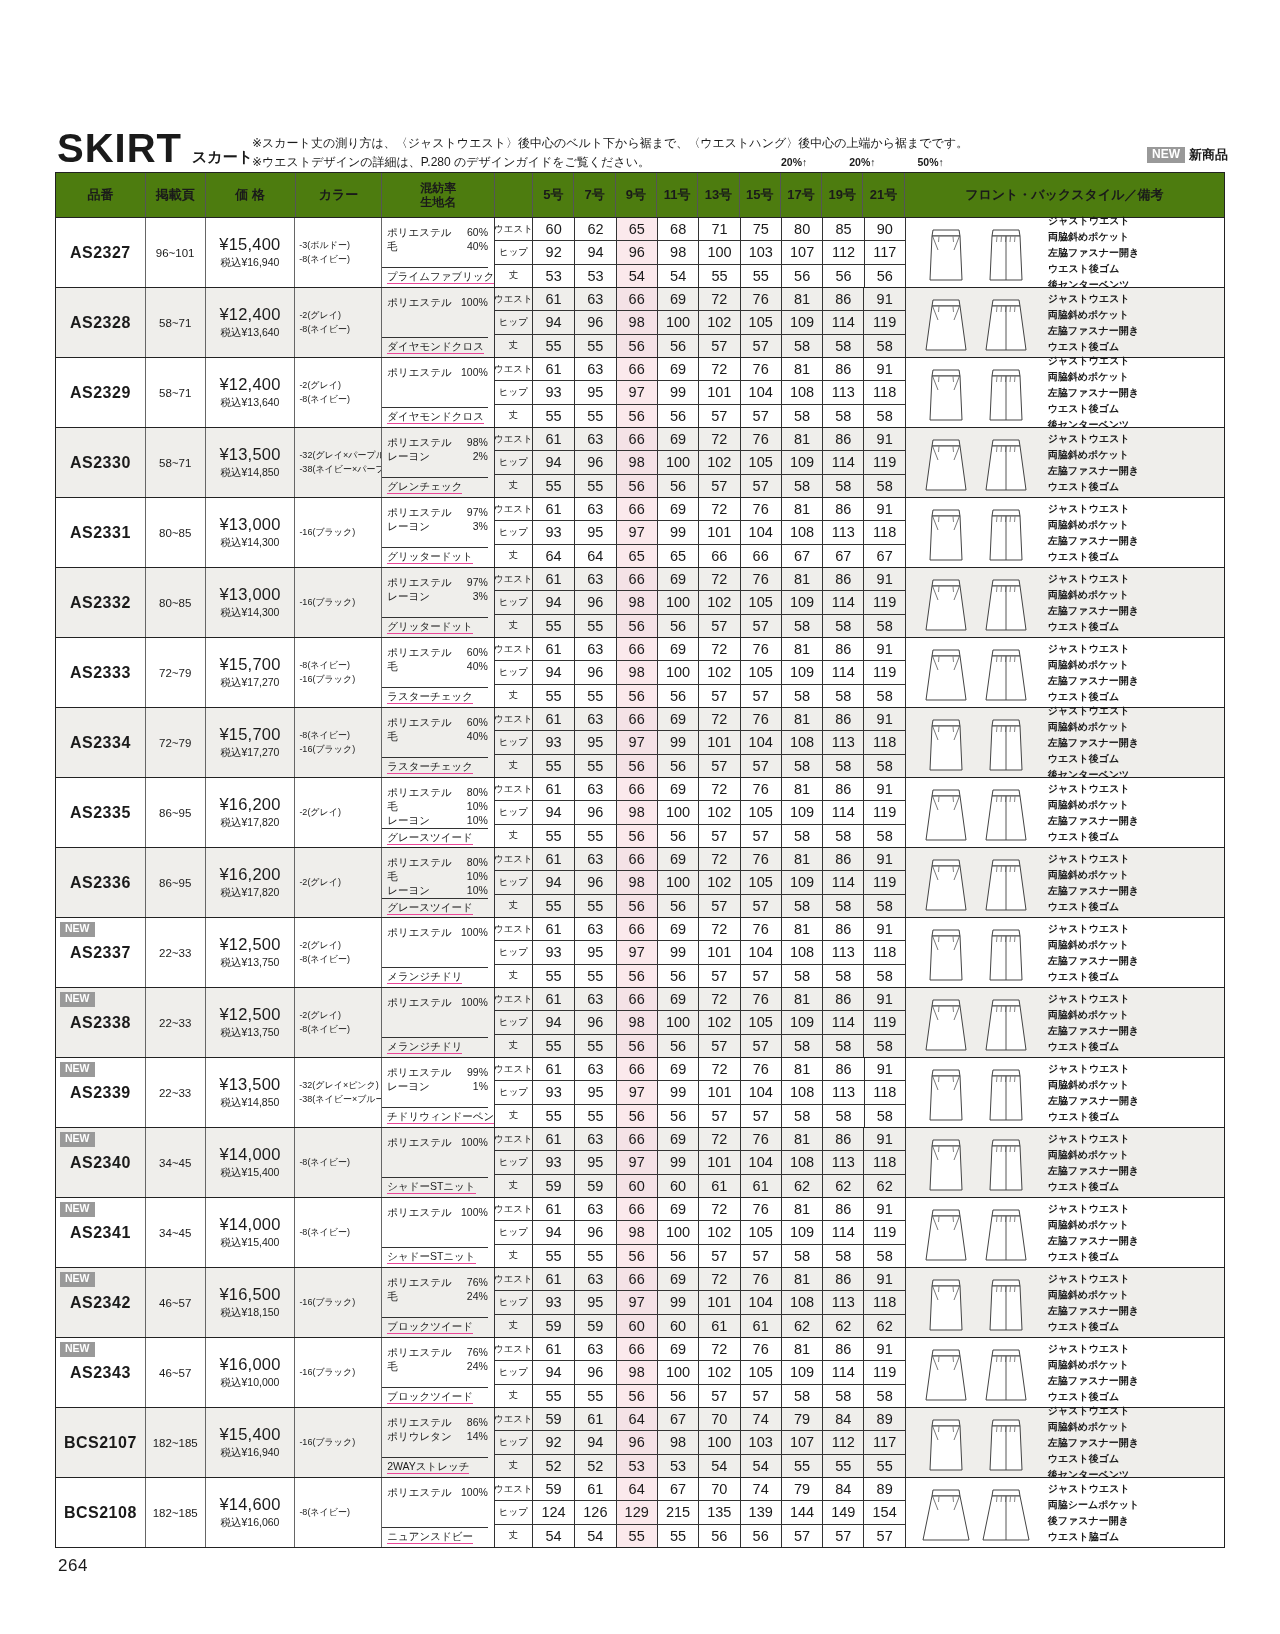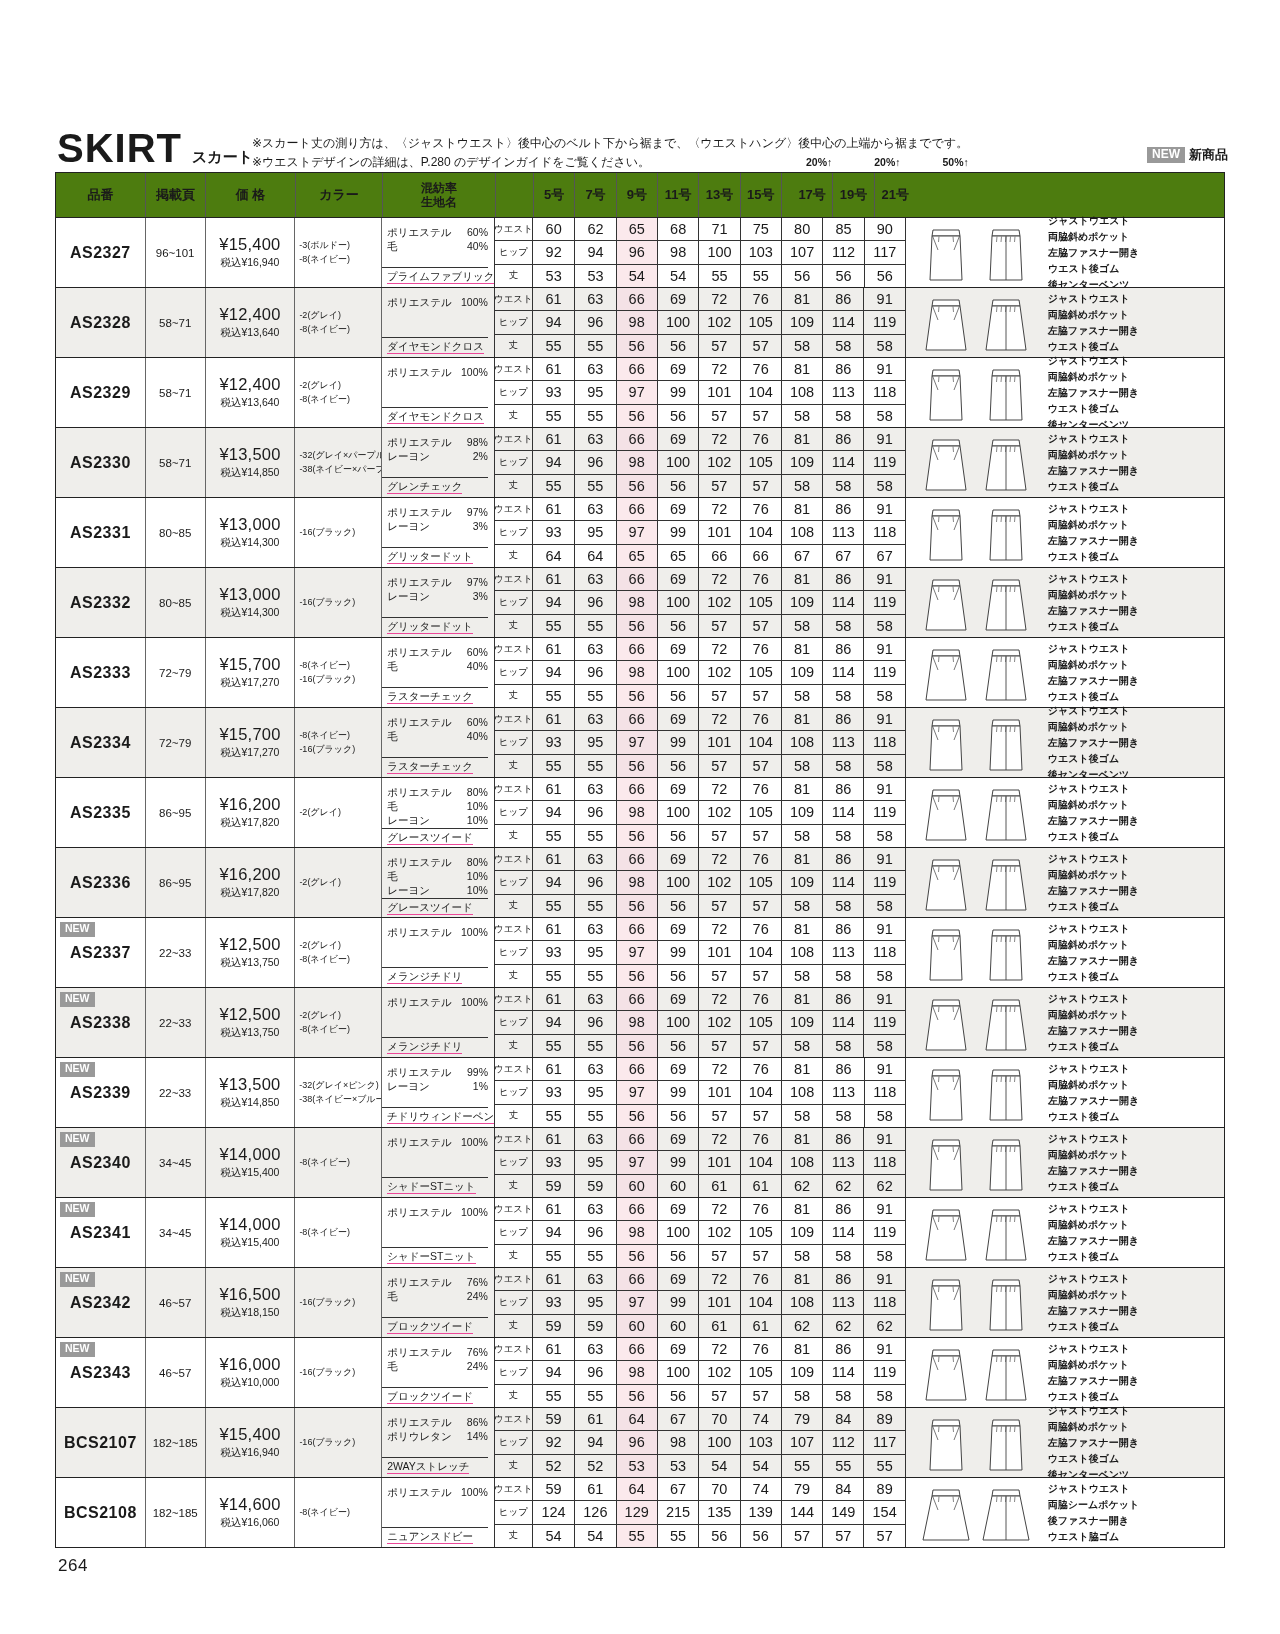--- a/index.html
+++ b/index.html
@@ -7,21 +7,21 @@
   body { font-family:"Liberation Sans","DejaVu Sans",sans-serif; color:#1a1a1a; position:relative; }
 
   
   .page-head { position:absolute; left:57px; top:128px; display:flex; align-items:flex-start; }
   .brand { display:flex; align-items:baseline; }
   .brand-title { font-size:40px; font-weight:bold; letter-spacing:1px; line-height:1; }
   .brand-sub { font-size:15px; font-weight:bold; margin-left:10px; }
   .head-notes { position:absolute; left:228px; top:134px; font-size:12px; line-height:1.55; white-space:nowrap;margin-left:24px; }
   .new-legend { position:absolute; right:52px; top:146px; font-size:13px; font-weight:bold; display:flex; align-items:center; gap:4px; }
   .badge-new { background:#999; color:#fff; font-size:12px; font-weight:bold; padding:1px 5px 2px; line-height:1.1; }
-  .pct-row { position:absolute; left:806px; top:156px; width:125px; display:flex;gap:42px; }
+  .pct-row { position:absolute; left:781px; top:156px; width:125px; display:flex;gap:42px; }
   .pct-row span { flex:1; text-align:center; font-size:10.5px; font-weight:bold; }
 
   
   .cat-table { position:absolute; left:55px; top:172px; width:1170px; border:1.5px solid #222; background:#fff; }
   .hrow { display:flex; height:44px; background:#4d7c0f; }
   .hcell { display:flex; align-items:center; justify-content:center; text-align:center;
            font-size:13px; font-weight:bold; border-right:1px solid #555; line-height:1.2; }
   .hcell:last-child { border-right:none; }
   .hcell.small { font-size:12px; }
 
@@ -94,23 +94,24 @@
           <div>生地名</div>
         </div>
       </div>
       <div class="hcell" style="width: 38px;"></div>
       <div class="hcell" style="width: 41.33px;">5号</div>
       <div class="hcell" style="width: 41.33px;">7号</div>
       <div class="hcell" style="width: 41.33px;">9号</div>
       <div class="hcell" style="width: 41.33px;">11号</div>
       <div class="hcell" style="width: 41.33px;">13号</div>
       <div class="hcell" style="width: 41.33px;">15号</div>
-      <div class="hcell" style="width: 41.33px; margin-left: 10px;">17号</div>
+      <div class="hcell" style="width: 41.33px;">17号</div>
       <div class="hcell" style="width: 41.33px;">19号</div>
       <div class="hcell" style="width: 41.33px;">21号</div>
+      <div class="hcell" style="width: 320px; border-right: none;">フロント・バックスタイル／備考</div>
     </div>
     <div class="prow">
       <div class="c-code">
         <div class="code-text">AS2327</div>
       </div>
       <div class="c-page">96~101</div>
       <div class="c-price">
         <div class="price-main">¥15,400</div>
         <div class="price-tax">税込¥16,940</div>
       </div>

